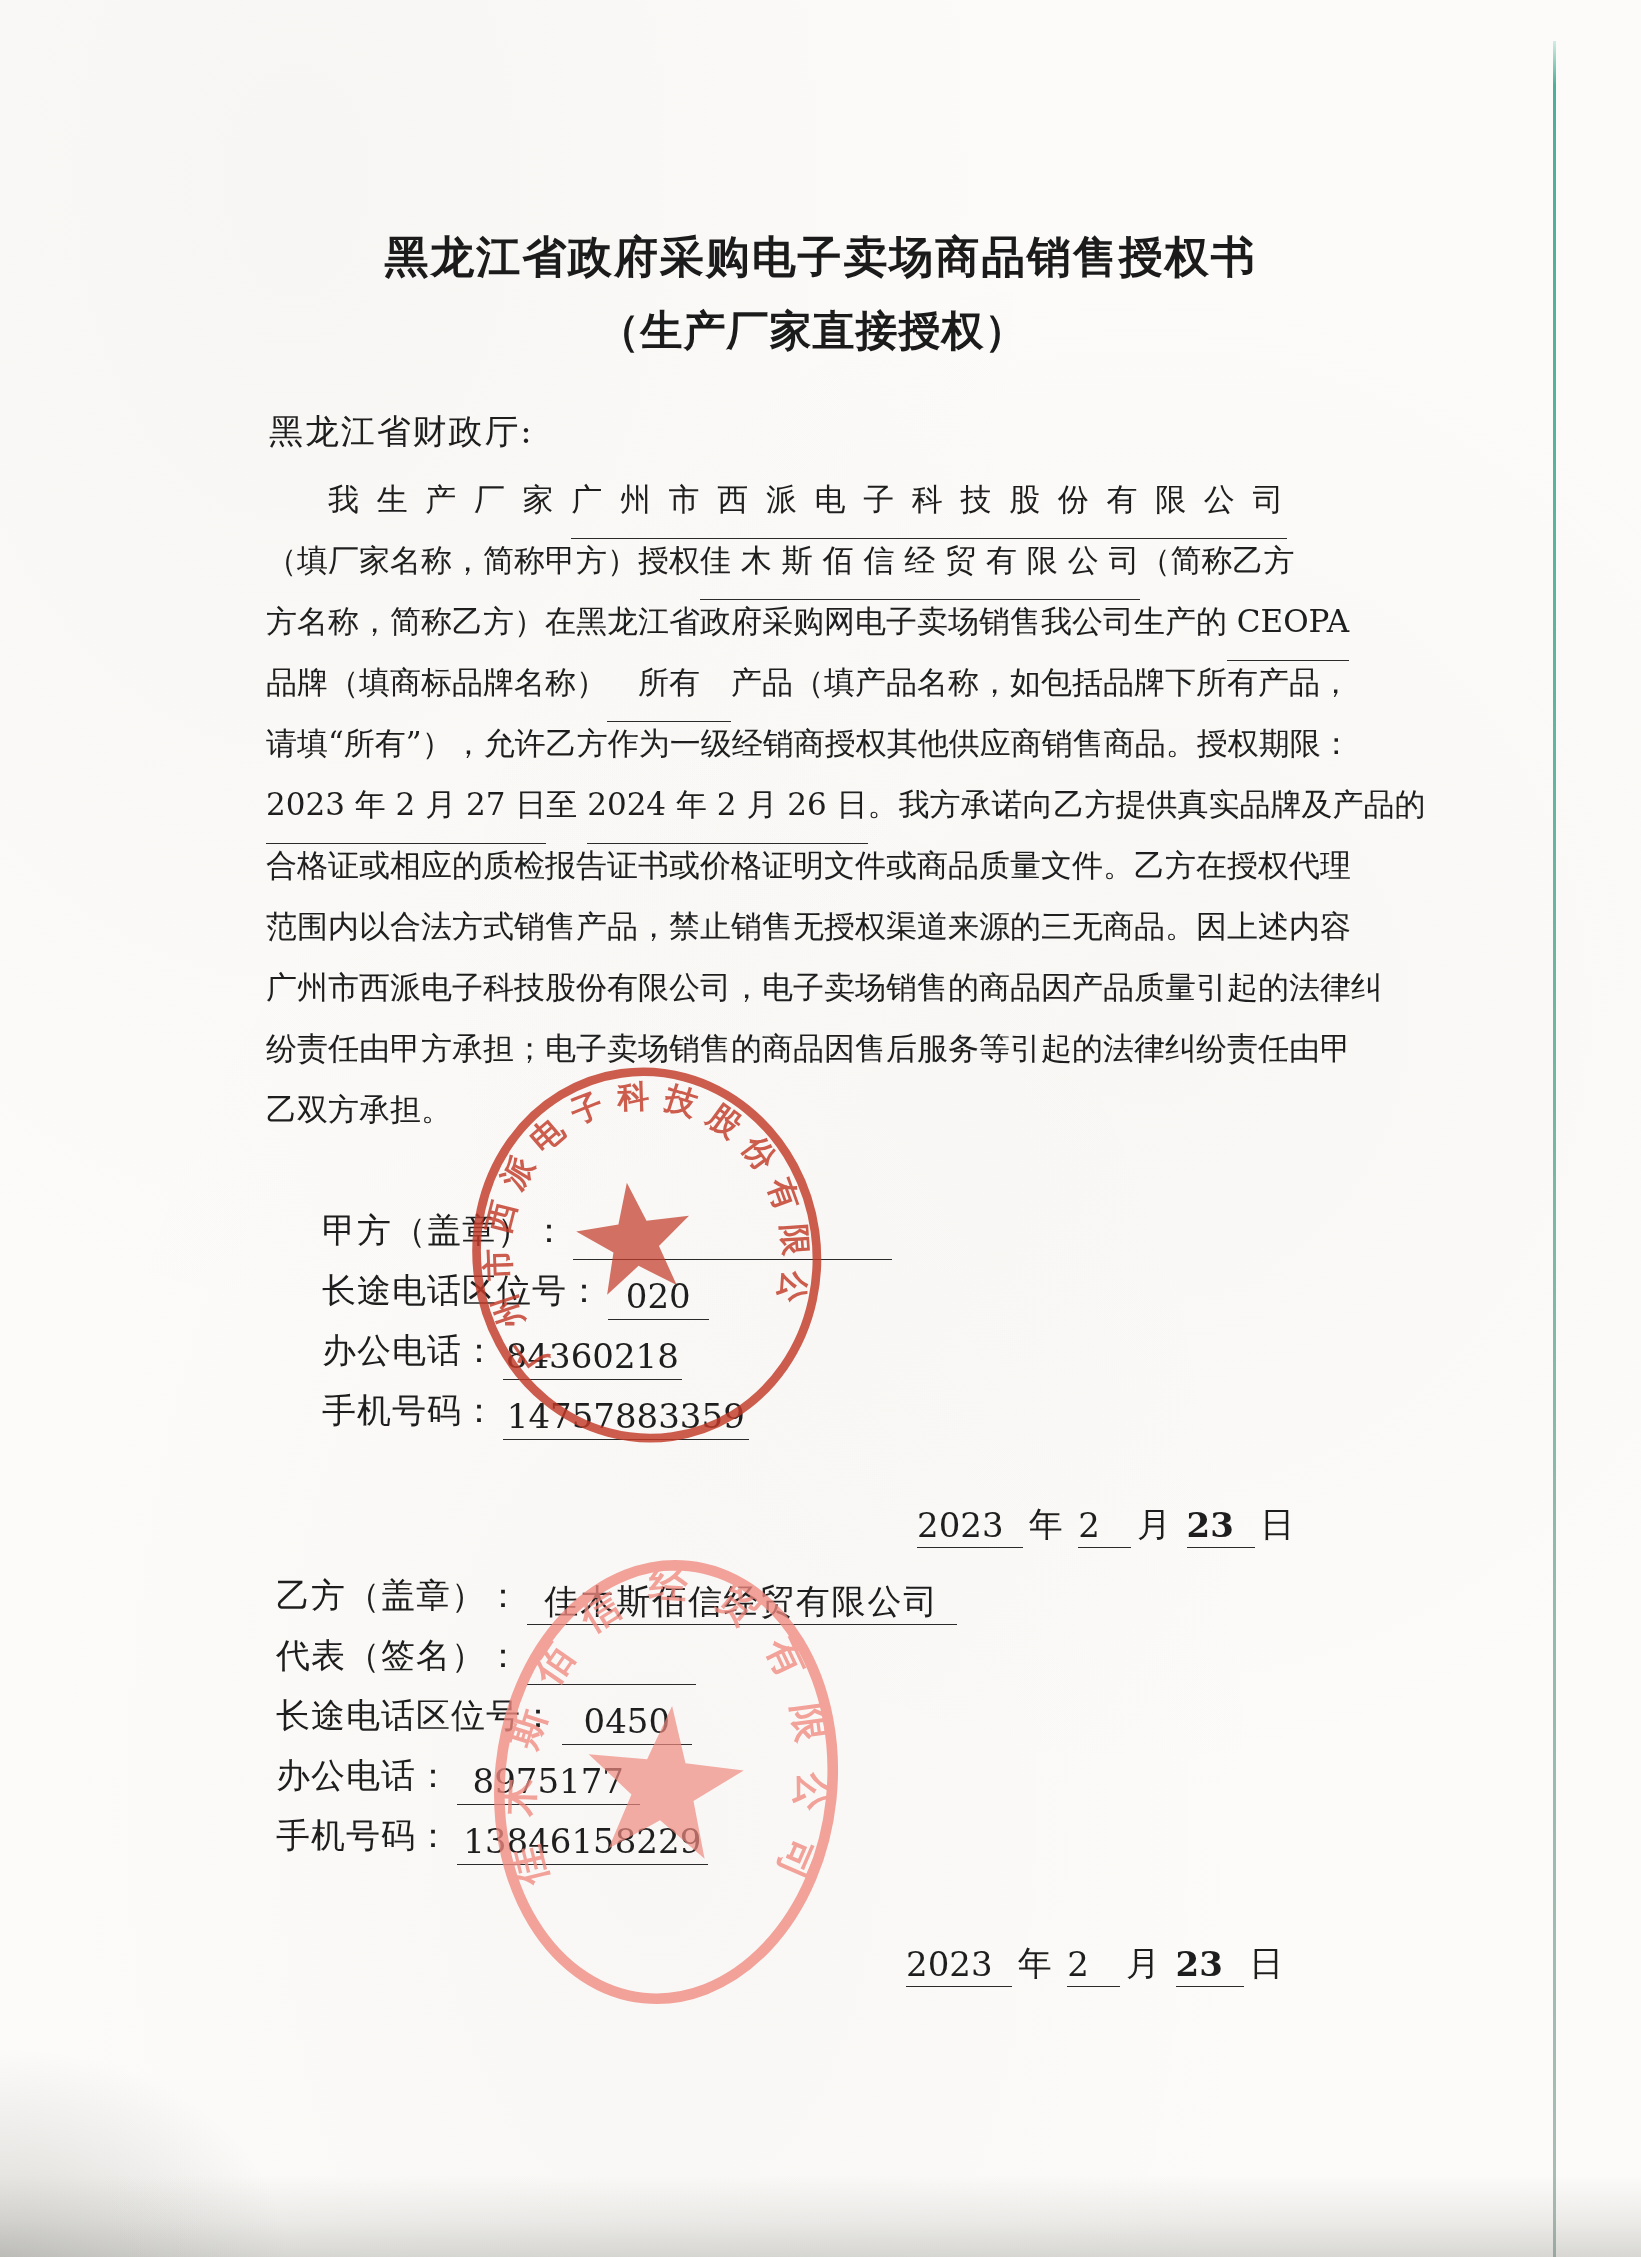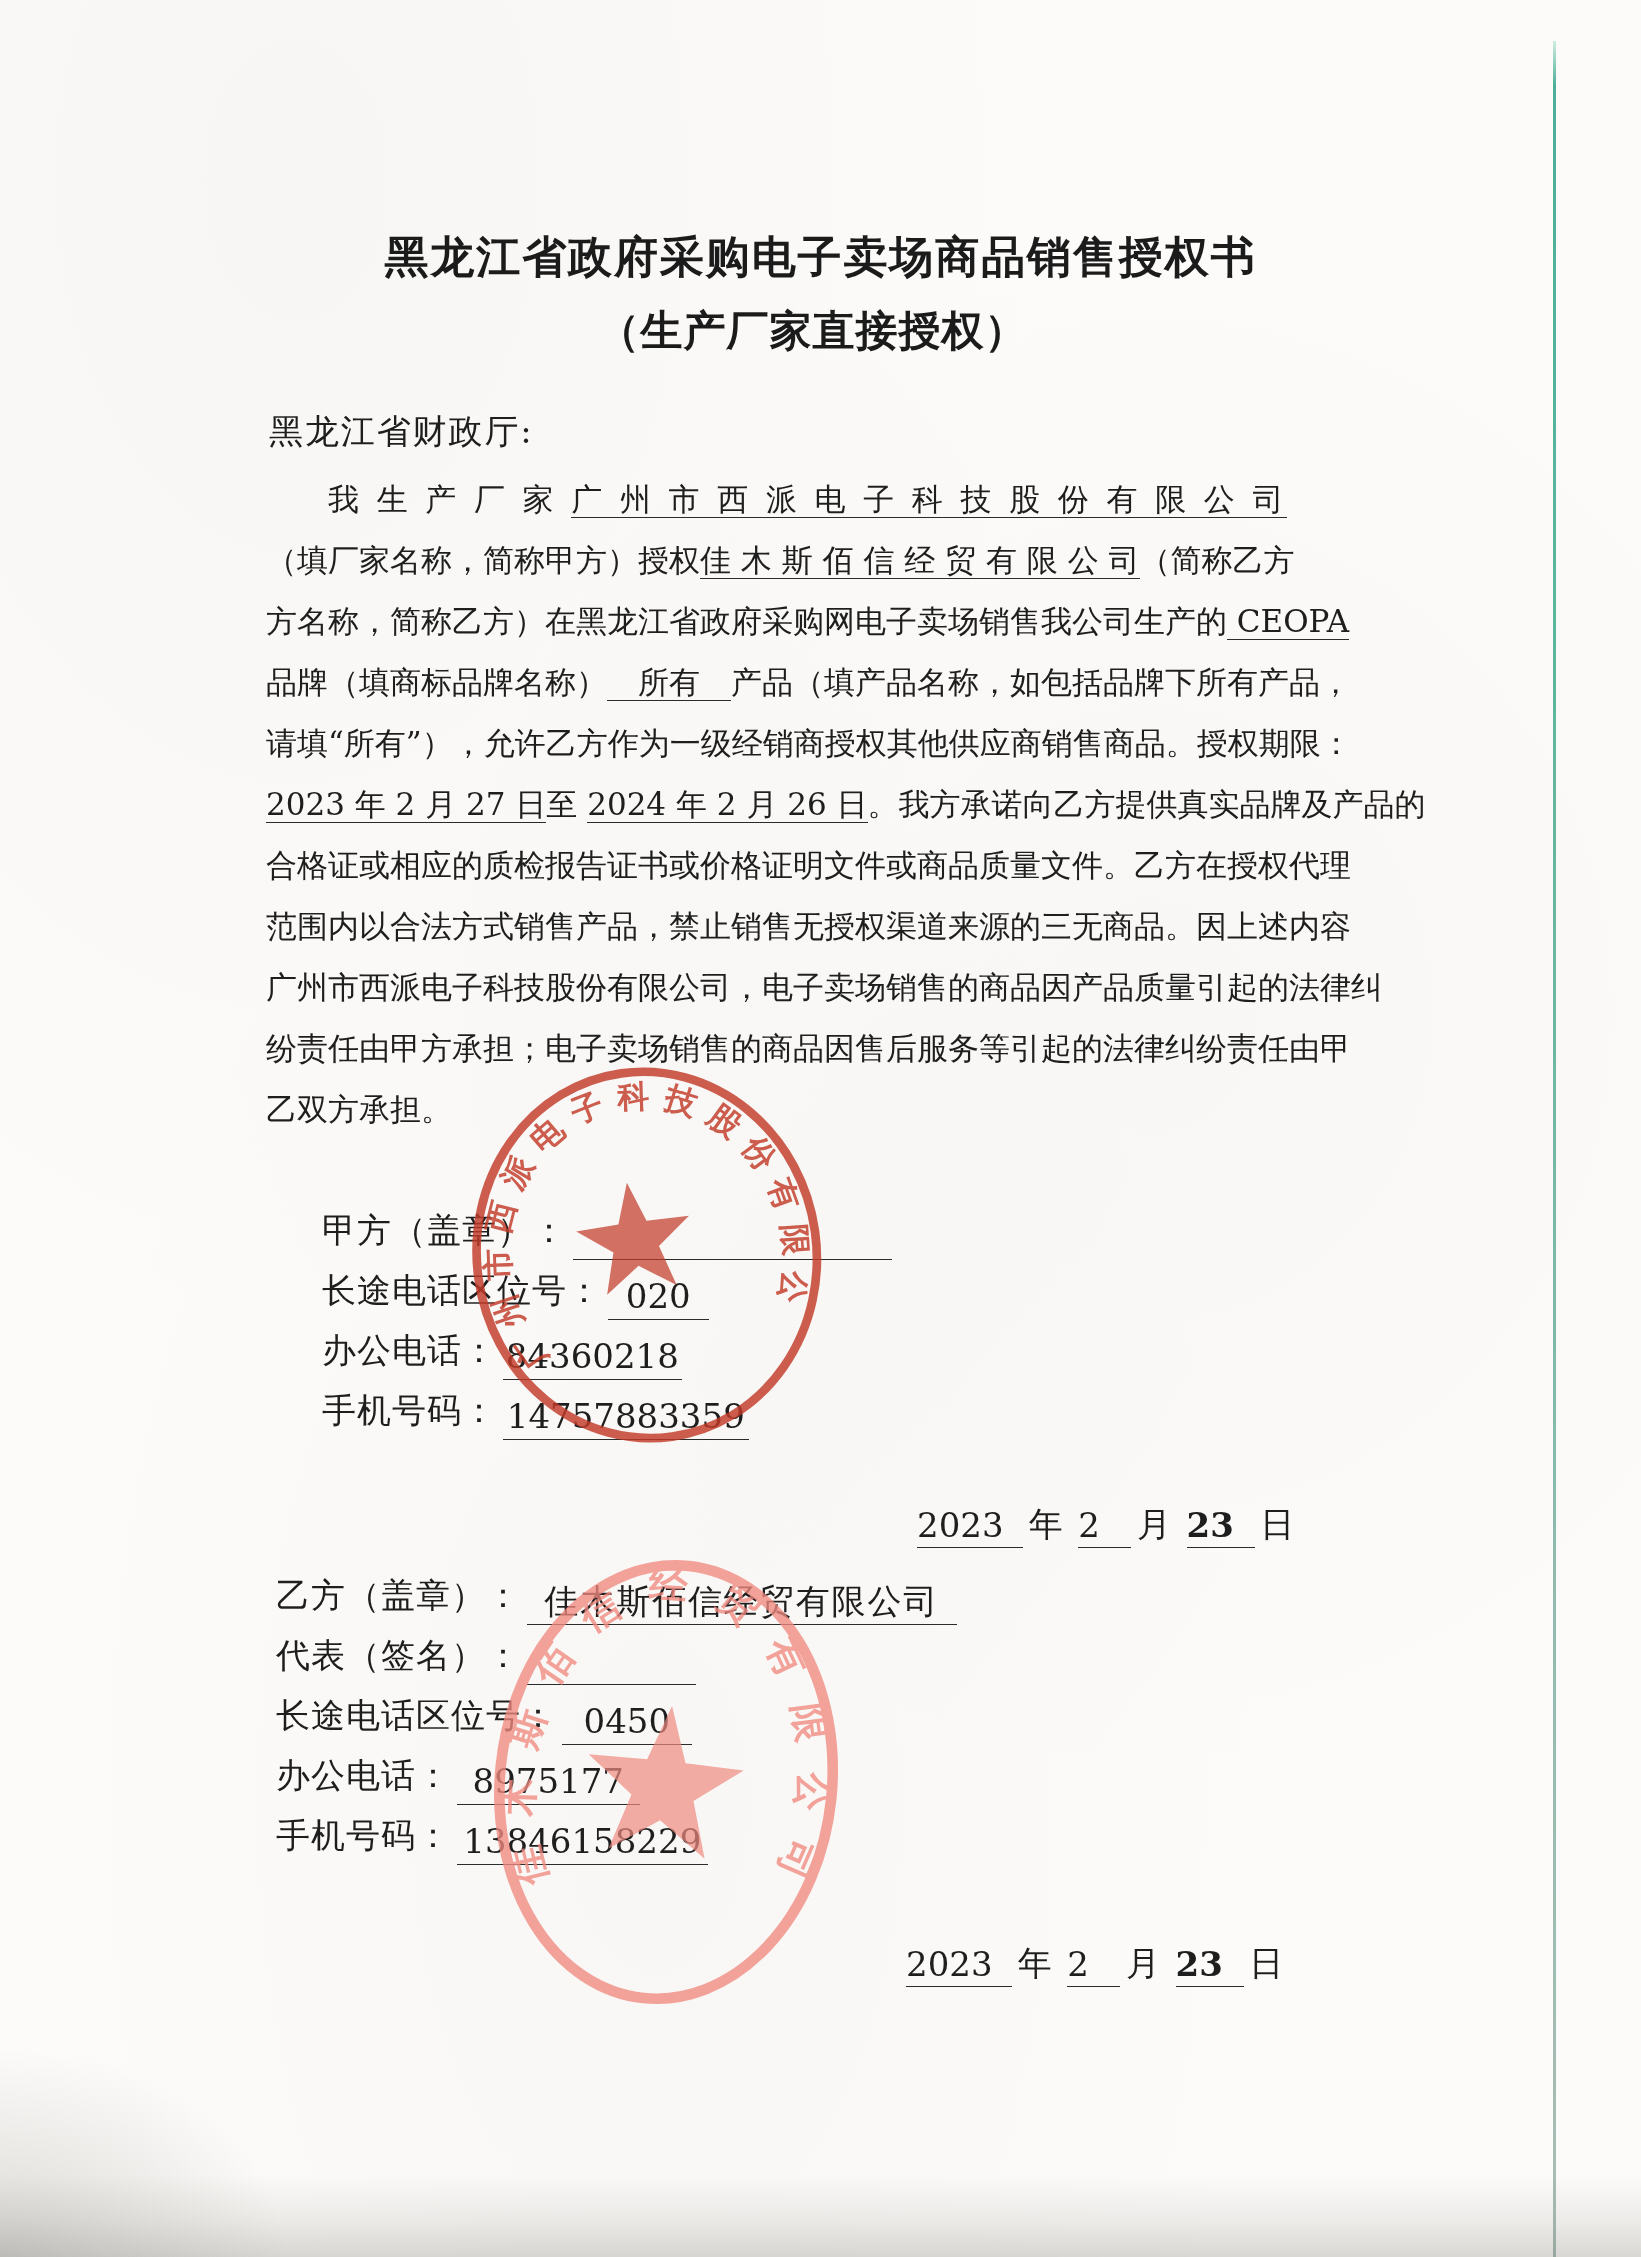--- a/index.html
+++ b/index.html
@@ -27,21 +27,21 @@
     font-size:44px;letter-spacing:1.9px;color:#1b1b1b;}
   .subtitle{position:absolute;left:0;top:303px;width:1625px;text-align:center;
     font-family:"DejaVu Sans","Liberation Sans",sans-serif;font-weight:bold;
     font-size:42px;letter-spacing:1px;color:#1b1b1b;}
 
   .salutation{position:absolute;left:269px;top:409px;font-size:34px;letter-spacing:1.9px;}
 
   .para{position:absolute;left:266px;top:469px;width:1135px;font-size:31px;}
   .bline{line-height:61px;white-space:nowrap;}
   .indent{margin-left:62px;}
-  .u{border-bottom:1.9px solid #2b2b2b;padding-bottom:0;}
+  .u{border-bottom:1.9px solid #2b2b2b;padding-bottom:21px;}
   .sp{letter-spacing:3.9px;}
 
   .sign-block{position:absolute;font-size:34px;}
   #party-a{left:322px;top:1200px;}
   #party-b{left:276px;top:1565px;}
   .srow{line-height:60px;white-space:nowrap;}
   .lbl{letter-spacing:1px;}
   .uline{display:inline-block;height:46px;line-height:46px;vertical-align:bottom;
     border-bottom:1.9px solid #2b2b2b;text-align:center;margin-left:5.8px;}
   .wa0{min-width:319px;} .wa1{min-width:198px;letter-spacing:5.8px;} .wa2{min-width:101px;}

